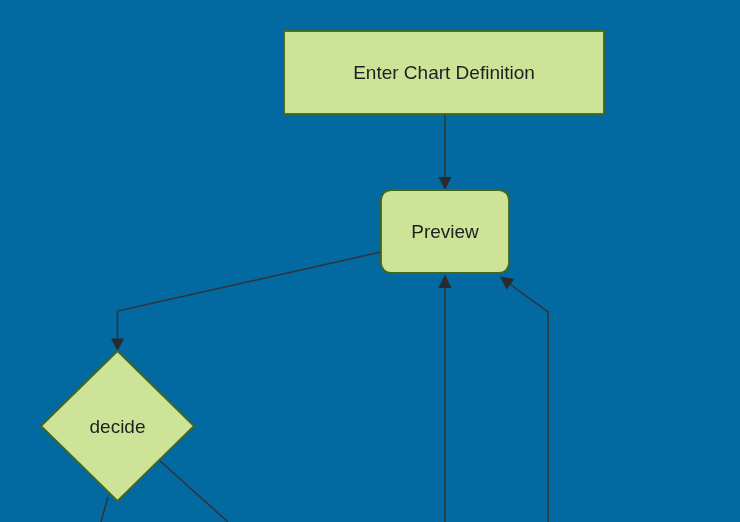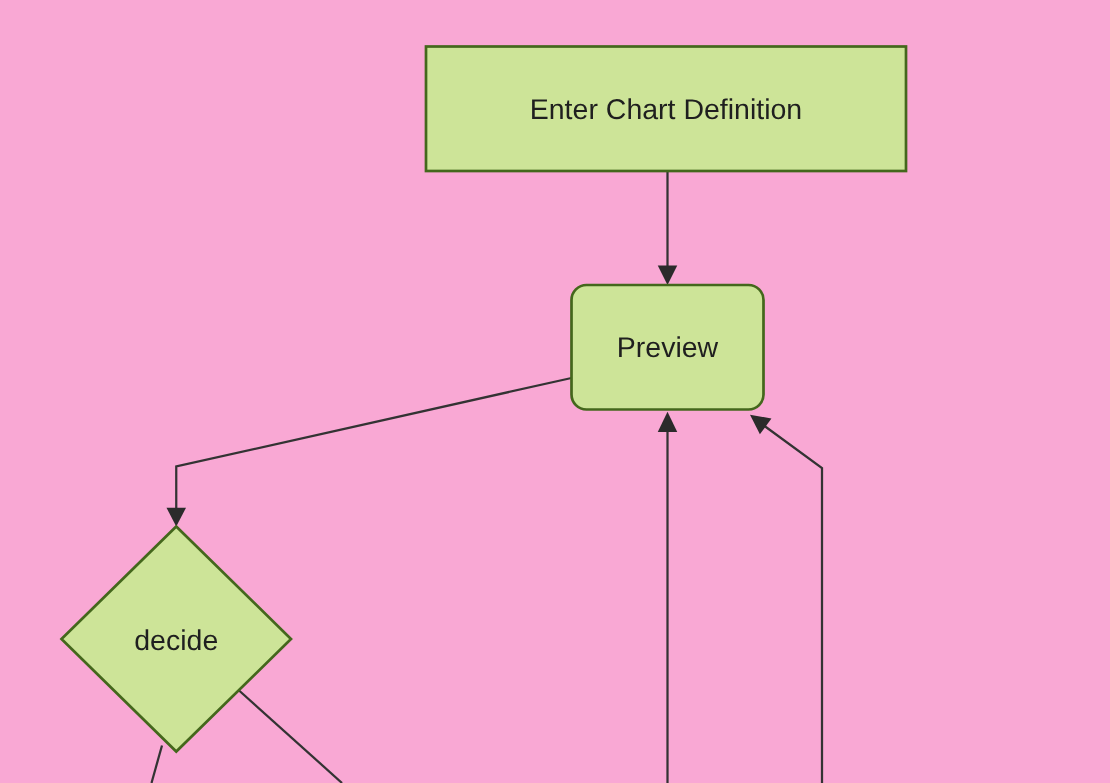--- a/index.html
+++ b/index.html
@@ -4,21 +4,21 @@
 <style>
   html, body {
     margin: 0;
     padding: 0;
     background: #ffffff;
   }
   .canvas {
     position: relative;
     width: 740px;
     height: 522px;
-    background: #f9a8d4;
+    background: #0369a1;
     overflow: hidden;
     font-family: "Liberation Sans", sans-serif;
   }
   svg { display: block; }
   text.node-label {
     font-family: "Liberation Sans", "DejaVu Sans", sans-serif;
     font-size: 19px;
     text-anchor: middle;
   }
   .edge-line {

